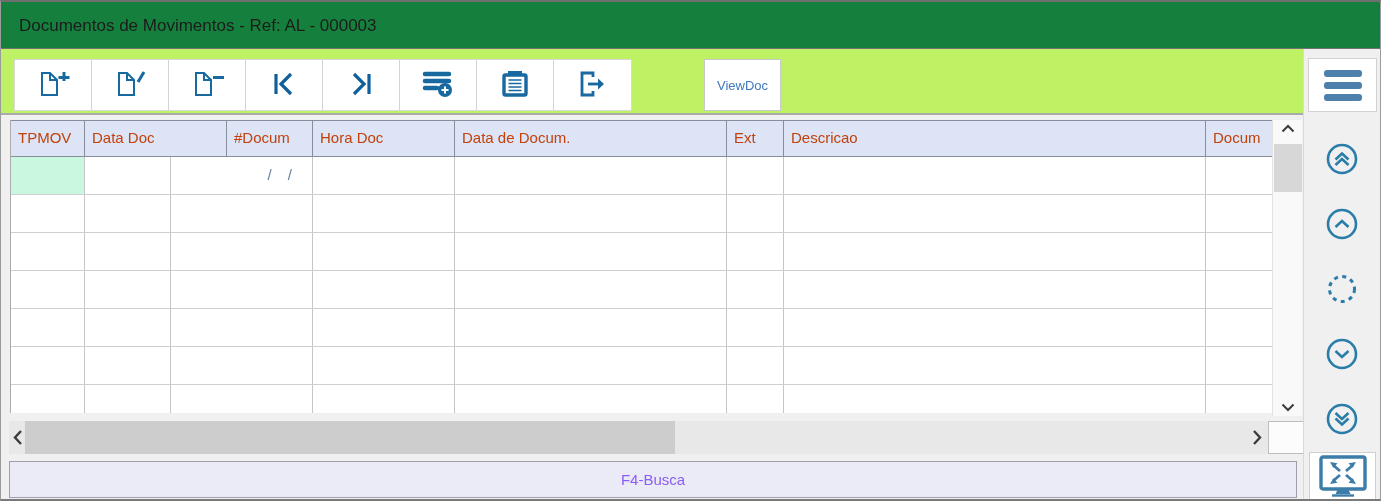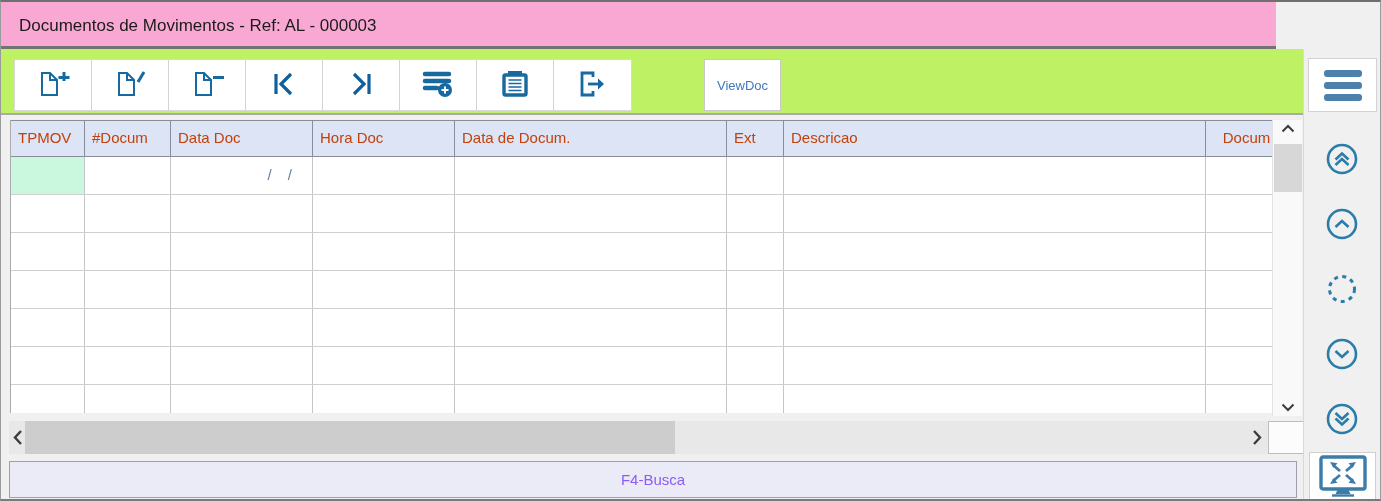--- a/index.html
+++ b/index.html
@@ -8,22 +8,22 @@
 
   .window {
     position:relative; width:1381px; height:501px; background:#f0f0f0;
     border-top:2px solid #6f6f6f; border-left:1px solid #9b9b9b;
     border-right:1px solid #9b9b9b; border-bottom:2px solid #7a7a7a;
     overflow:hidden;
   }
 
   
   .titlebar {
-    position:absolute; left:0; top:0; width:1275px; height:47px;
-    background:#f9a8d4; border-bottom:3px solid #737373;
+    position:absolute; left:0; top:0; width:1379px; height:47px;
+    background:#15803d; border-bottom:1px solid #737373;
   }
   .titlebar .title {
     position:absolute; left:18px; top:0; line-height:47px;
     font-size:17px; color:#1c1c1c;
   }
 
   
   .toolbar {
     position:absolute; left:0; top:47px; width:1302px; height:66px;
     background:#bef264; border-bottom:2px solid #a9a9a9;
@@ -211,27 +211,27 @@
     <button class="hamburger-btn">
       <span class="bar"></span>
       <span class="bar"></span>
       <span class="bar"></span>
     </button>
   </div>
 
   <div class="grid">
     <div class="grid-header">
         <div class="hcell" style="width: 74px;">TPMOV</div>
+        <div class="hcell" style="width: 142px;">Data Doc</div>
         <div class="hcell" style="width: 86px;">#Docum</div>
-        <div class="hcell" style="width: 142px;">Data Doc</div>
         <div class="hcell" style="width: 142px;">Hora Doc</div>
         <div class="hcell" style="width: 272px;">Data de Docum.</div>
         <div class="hcell" style="width: 57px;">Ext</div>
         <div class="hcell" style="width: 422px;">Descricao</div>
-        <div class="hcell" style="width: 75px; text-align: center;">Docum</div>
+        <div class="hcell" style="width: 75px;">Docum</div>
       </div>
     <div>
         <div class="grow">
           <div class="gcell selected" style="width: 74px;"></div>
           <div class="gcell" style="width: 86px;"></div>
           <div class="gcell datemask" style="width: 142px;">/ /</div>
           <div class="gcell" style="width: 142px;"></div>
           <div class="gcell" style="width: 272px;"></div>
           <div class="gcell" style="width: 57px;"></div>
           <div class="gcell" style="width: 422px;"></div>

